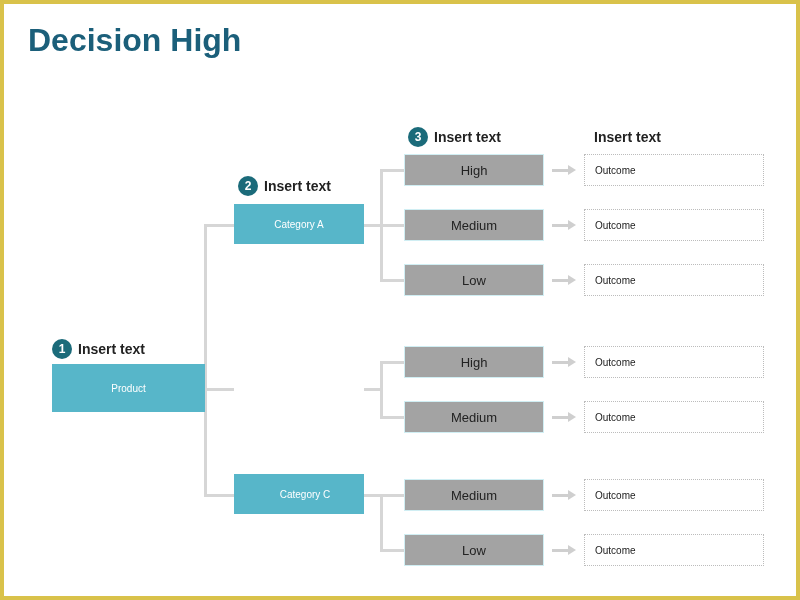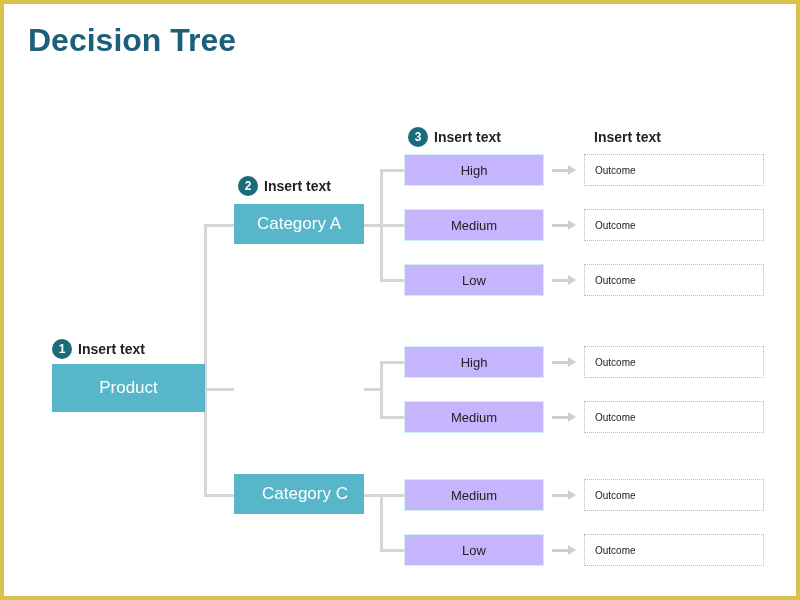--- a/index.html
+++ b/index.html
@@ -41,29 +41,29 @@
 }
 .badge .label {
   font-size: 14px;
   font-weight: bold;
   color: #222;
 }
 .node {
   position: absolute;
   background: #57b6c9;
   color: #fff;
-  font-size: 17px;
+  font-size: 10px;
   display: flex;
   align-items: center;
   justify-content: center;
   text-align: center;
 }
 .leaf {
   position: absolute;
-  background: #c4b5fd;
+  background: #a3a3a3;
   color: #222;
   font-size: 13px;
   display: flex;
   align-items: center;
   justify-content: center;
   border: 1px solid #d0eef3;
 }
 .outcome {
   position: absolute;
   background: #fff;
@@ -103,21 +103,21 @@
 .colheader {
   position: absolute;
   font-size: 14px;
   font-weight: bold;
   color: #222;
 }
 </style>
 </head>
 <body>
 
-<div class="title">Decision Tree</div>
+<div class="title">Decision High</div>
 
 <div class="canvas">
 
   <div class="hline" style="left:180px; top:384px; width:20px;"></div>
   <div class="vline" style="left:200px; top:220px; height:273px;"></div>
   <div class="hline" style="left:200px; top:220px; width:30px;"></div>
   <div class="hline" style="left:200px; top:384px; width:30px;"></div>
   <div class="hline" style="left:200px; top:490px; width:30px;"></div>
 
   <div class="hline" style="left:360px; top:220px; width:16px;"></div>

